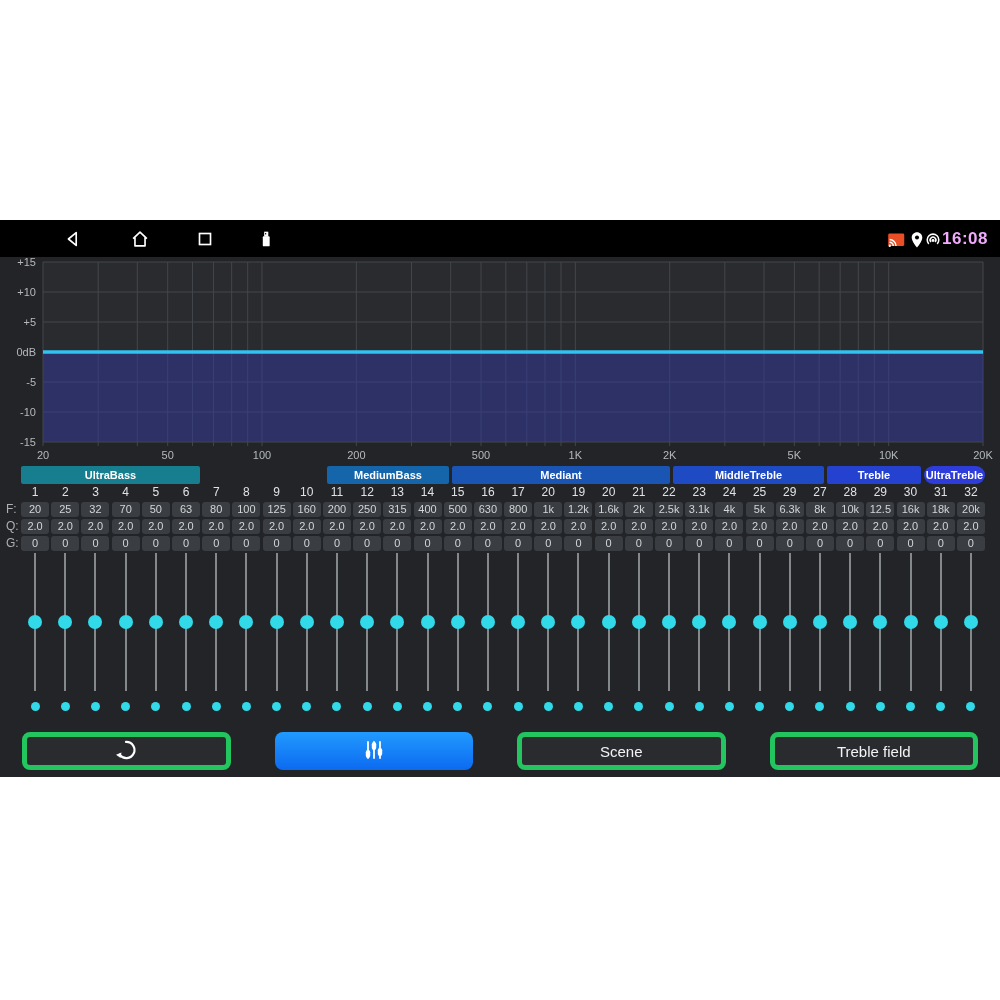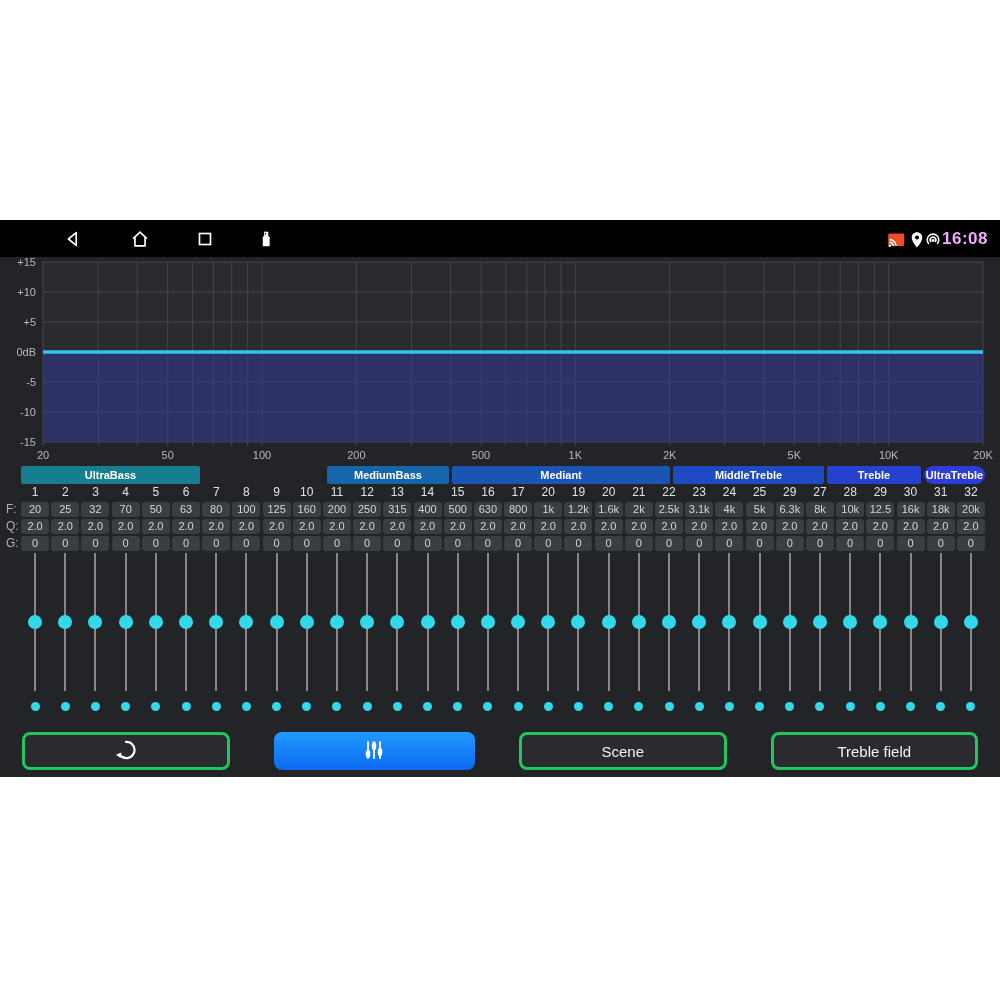--- a/index.html
+++ b/index.html
@@ -37,21 +37,21 @@
   
   .sliders{top:333px;height:138px;}
   .slider-col{flex:1;position:relative;}
   .track{position:absolute;left:50%;top:0;bottom:0;width:2px;margin-left:-1px;background:#85888b;}
   .knob{position:absolute;left:50%;width:14px;height:14px;margin-left:-7px;border-radius:50%;}
   .dotsrow{top:479px;height:14px;}
   .dot{width:9px;height:9px;border-radius:50%;}
 
   
   .buttons{position:absolute;top:512px;left:22px;width:956px;height:38px;display:flex;gap:44px;}
-  .btn{flex:1;background:#292b2f;border:3px solid #22c55e;border-radius:8px;color:#f2f3f4;
+  .btn{flex:1;background:#292b2f;border:5px solid #22c55e;border-radius:8px;color:#f2f3f4;
        font-size:15px;font-family:"Liberation Sans",sans-serif;display:flex;align-items:center;justify-content:center;
        padding:0;cursor:pointer;}
   .btn-active{background:linear-gradient(180deg,#219aff 0%,#0c6af0 100%);border:none;}
   .btn svg{width:26px;height:26px;}
 </style>
 </head>
 <body>
 
 <div class="canvas">
   <div class="ui">

